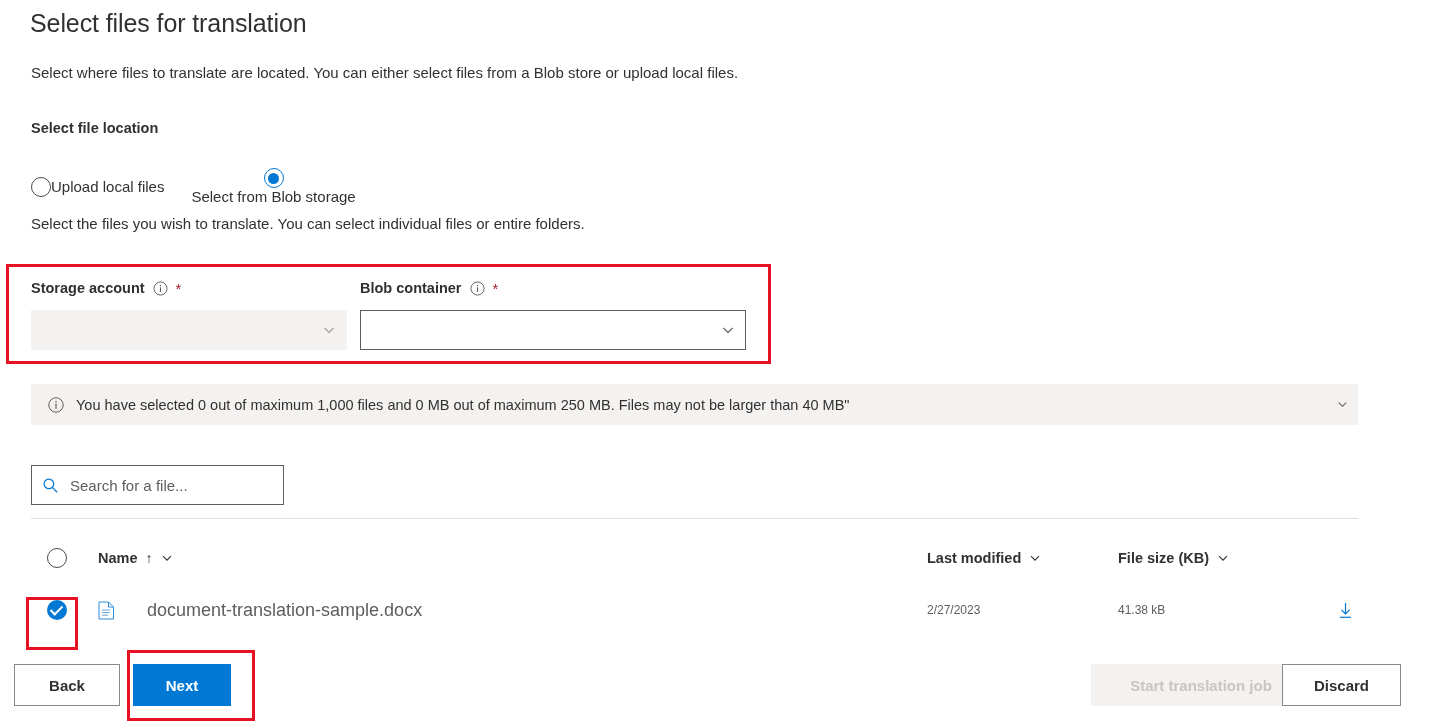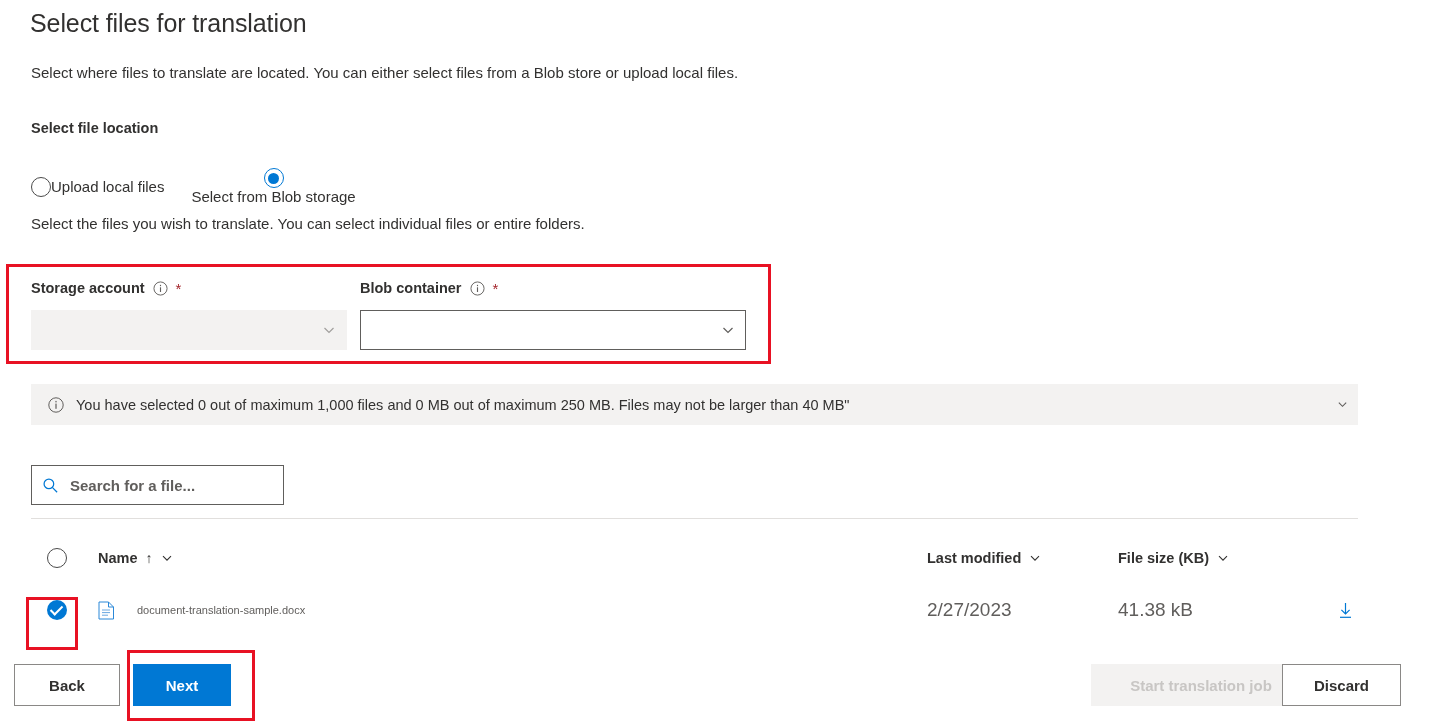--- a/index.html
+++ b/index.html
@@ -196,21 +196,20 @@
     display: flex;
     align-items: center;
     padding-left: 10px;
   }
   .searchbox .s-icon { width: 17px; height: 17px; flex: none; }
   .searchbox .s-placeholder {
     margin-left: 11px;
     font-size: 15px;
     color: #605e5c;
     white-space: nowrap;
-    font-weight: bold;
   }
 
   
   .divider {
     position: absolute;
     left: 31px;
     width: 1327px;
     height: 1px;
     background: #e1dfdd;
   }
@@ -265,27 +264,27 @@
     position: absolute;
     left: 6px; top: 3px;
     width: 5px; height: 10px;
     border: solid #ffffff;
     border-width: 0 2px 2px 0;
     transform: rotate(45deg);
   }
 
   .doc-icon { width: 17px; height: 19px; flex: none; display: block; }
   .file-name {
-    margin-left: 22px;
-    font-size: 11px;
+    margin-left: 32px;
+    font-size: 18px;
     color: #605e5c;
     white-space: nowrap;
   }
   .cell-text {
-    font-size: 19px;
+    font-size: 12px;
     color: #605e5c;
     white-space: nowrap;
   }
   .dl-icon { width: 19px; height: 19px; display: block; cursor: pointer; }
 
   
   .btn {
     position: absolute;
     height: 42px;
     box-sizing: border-box;

